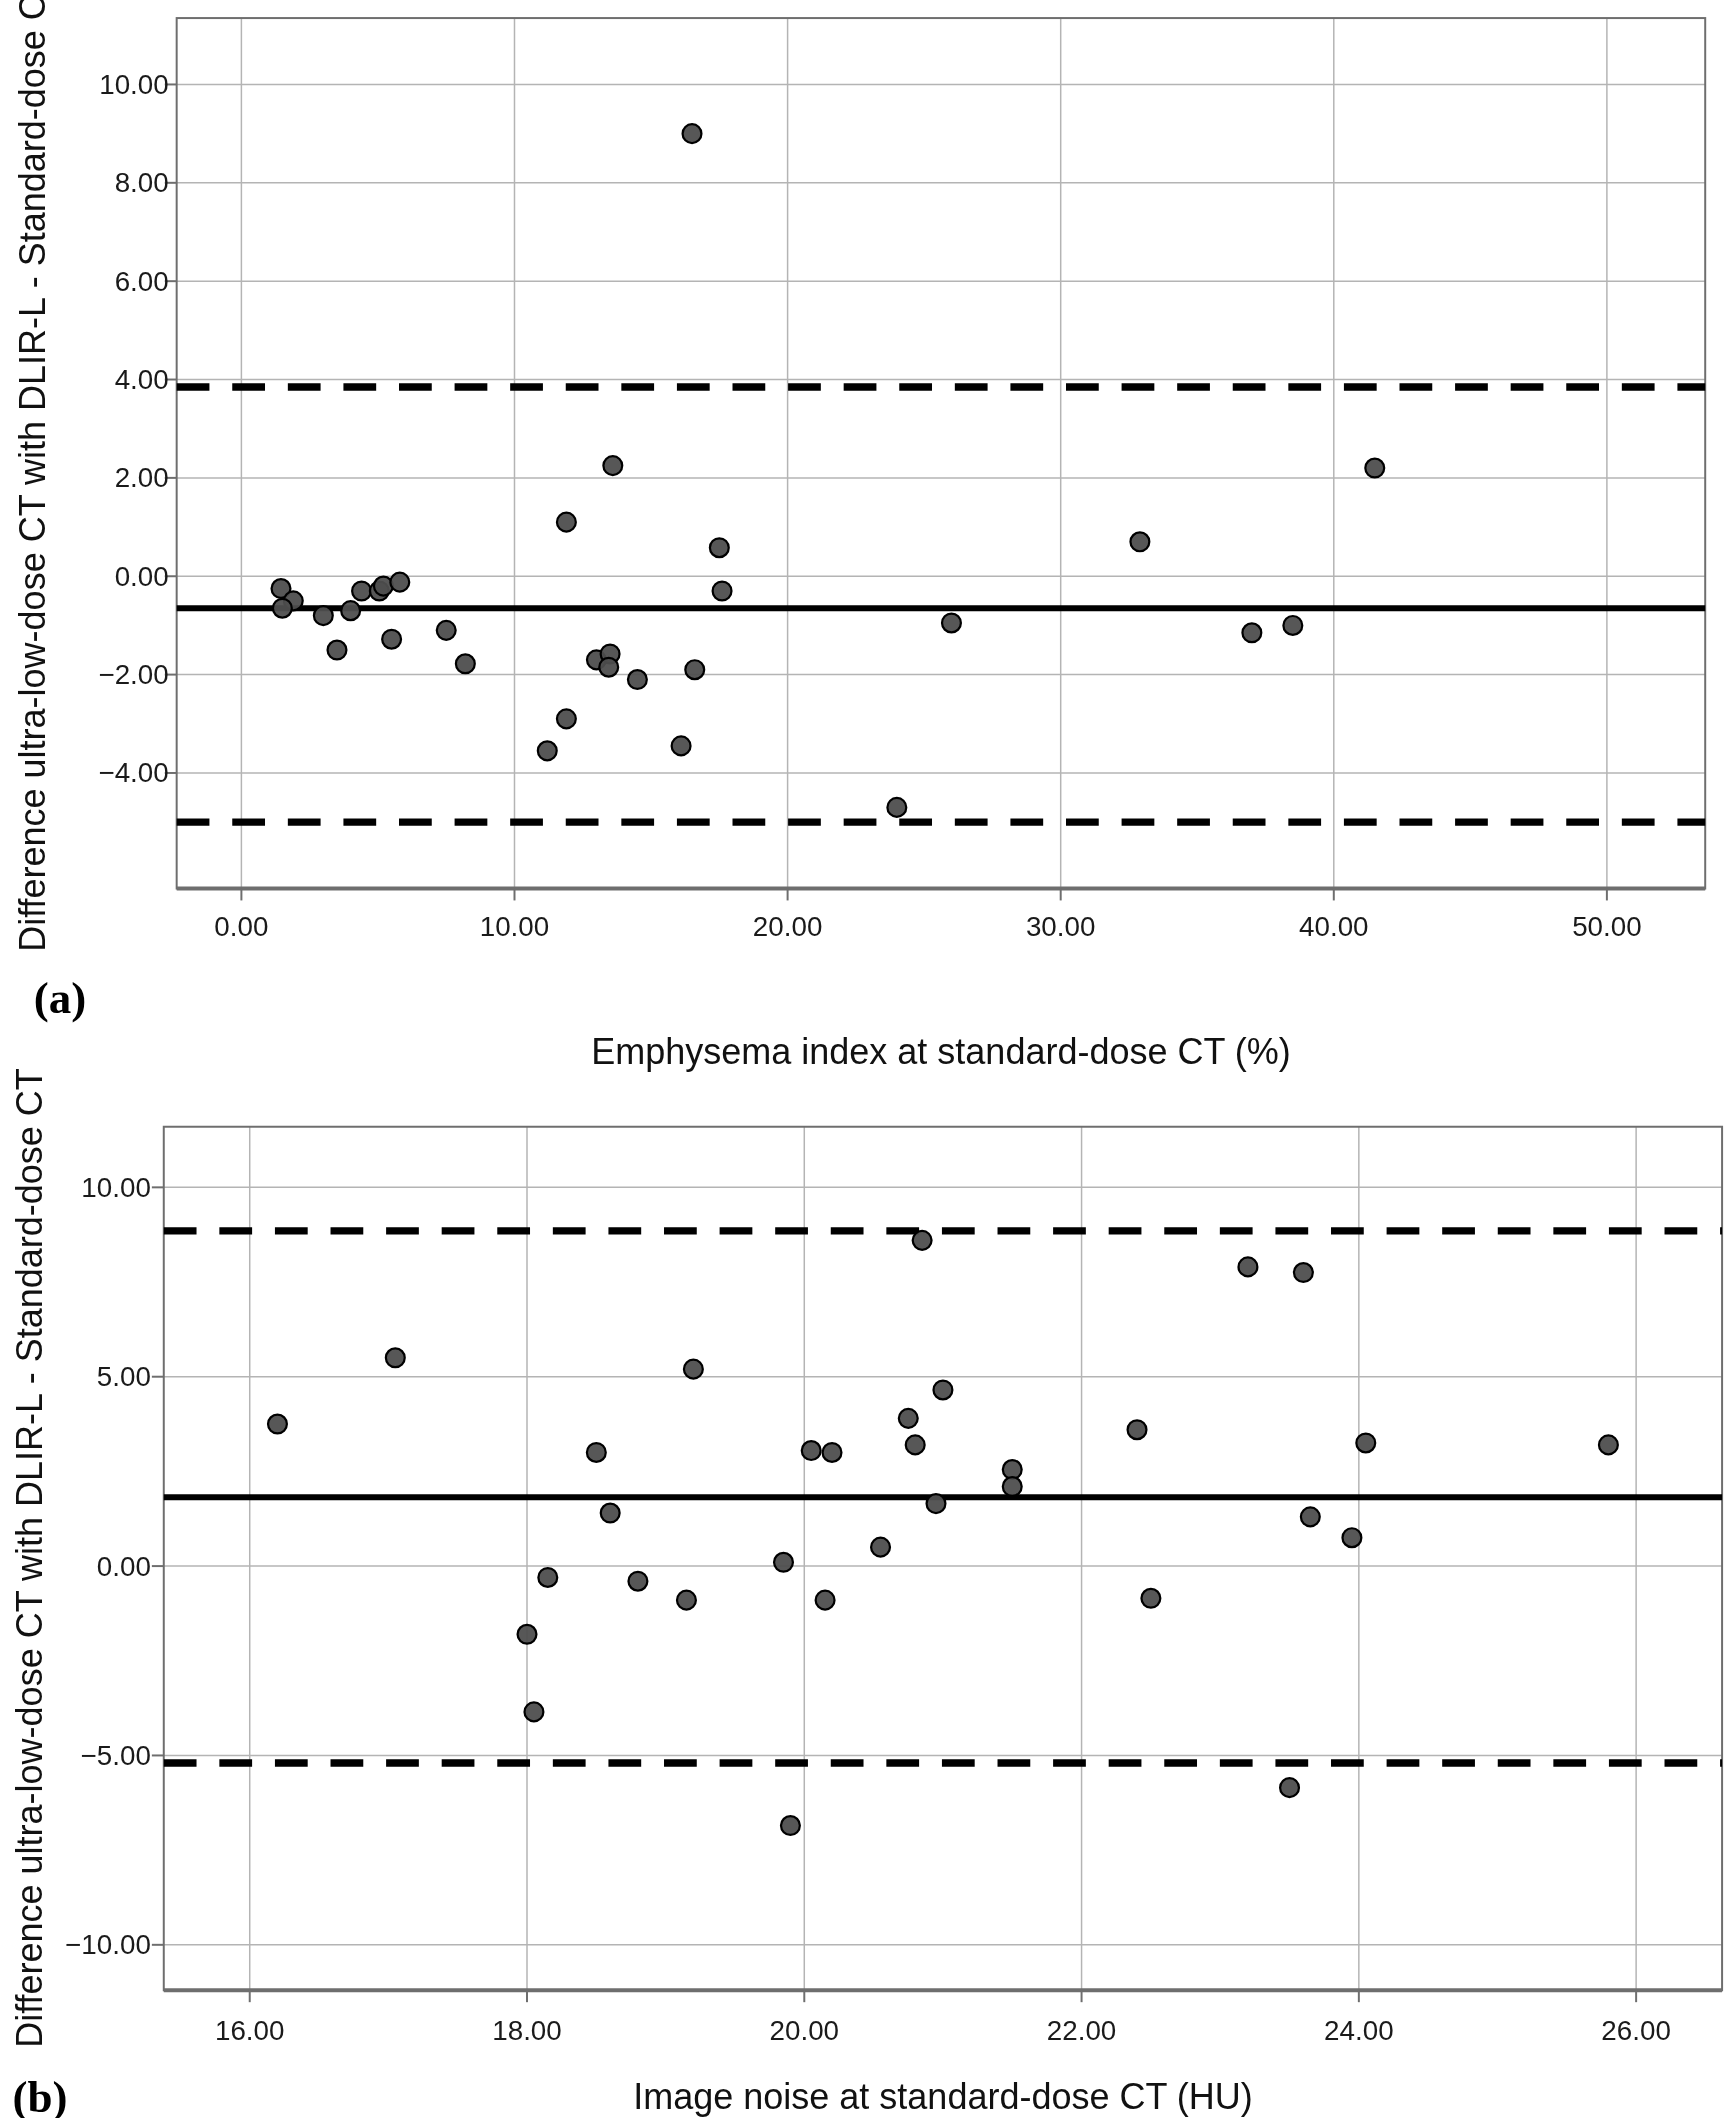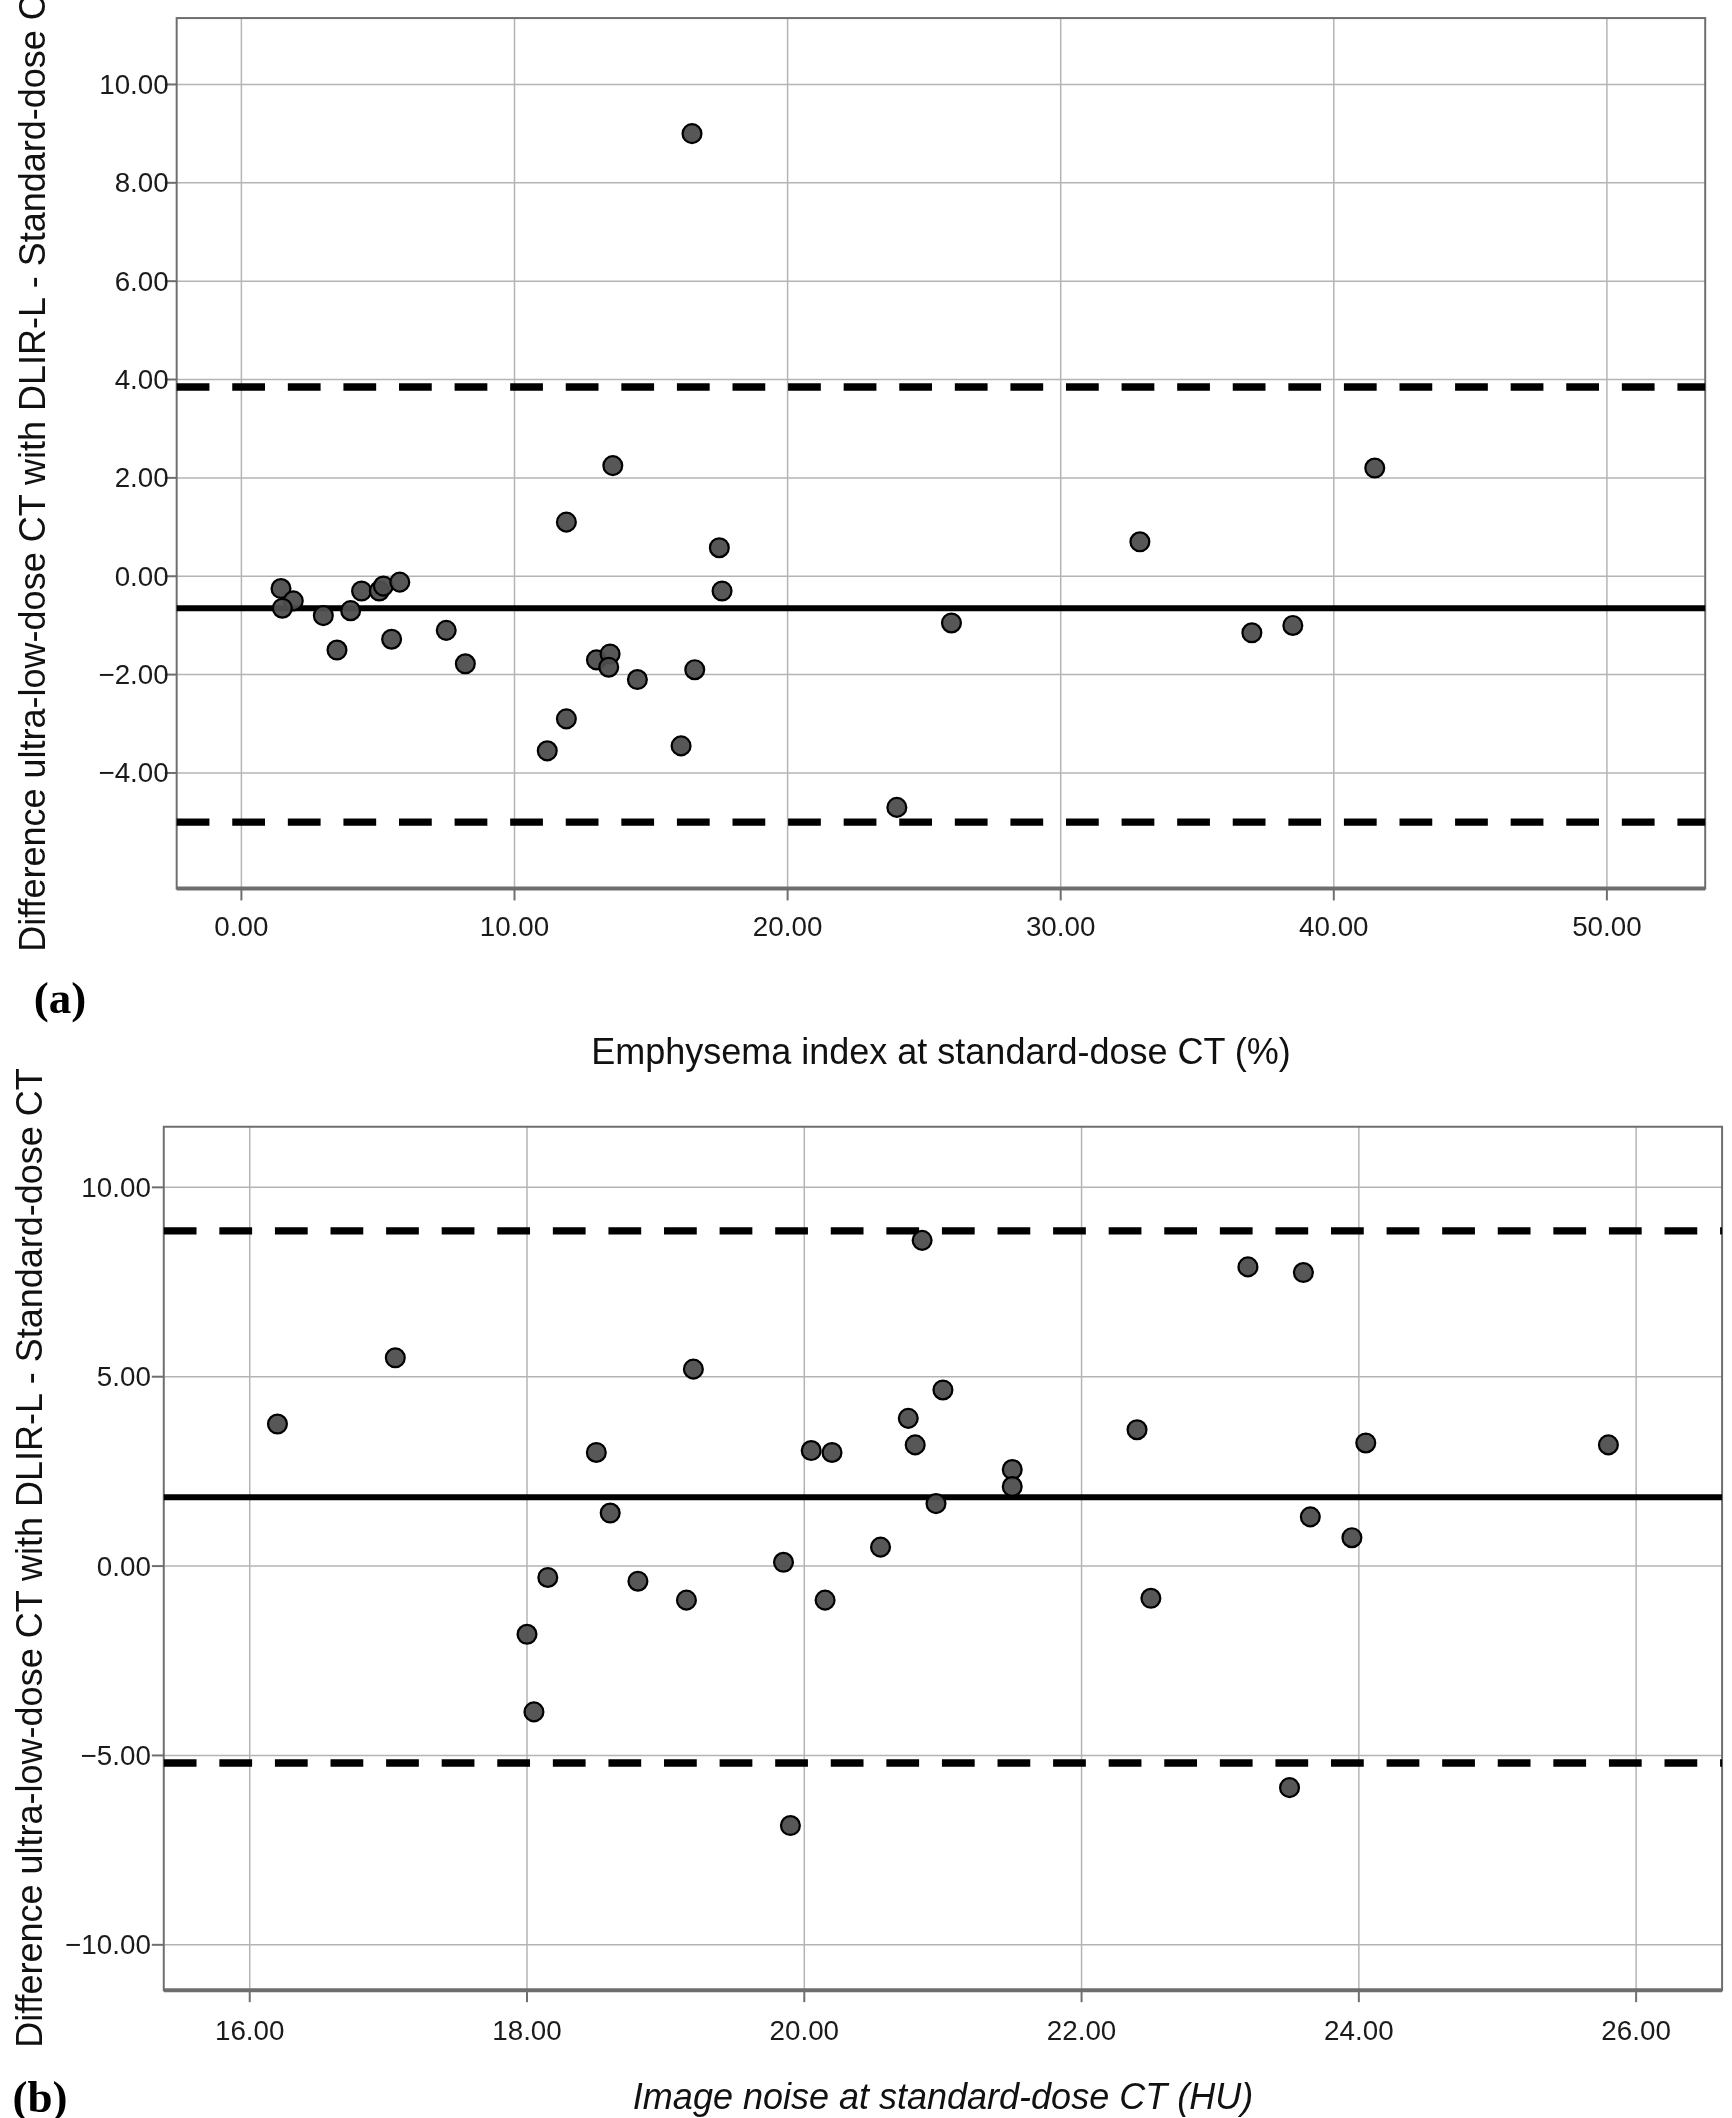--- a/index.html
+++ b/index.html
@@ -175,18 +175,18 @@
     </svg>
 
   <div class="axis-title rot" style="left:33px;top:462px;">Difference ultra-low-dose CT with DLIR-L - Standard-dose CT</div>
 
   <div class="axis-title" style="left:941px;top:1052px;">Emphysema index at standard-dose CT (%)</div>
 
   <div class="panel-letter" style="left:60px;top:998px;">(a)</div>
 
   <div class="axis-title rot" style="left:30px;top:1558px;">Difference ultra-low-dose CT with DLIR-L - Standard-dose CT</div>
 
-  <div class="axis-title" style="left:943px;top:2097px;font-style:italic;">Image noise at standard-dose CT (HU)</div>
+  <div class="axis-title" style="left:943px;top:2097px;">Image noise at standard-dose CT (HU)</div>
 
   <div class="panel-letter" style="left:40px;top:2097px;">(b)</div>
 
 </div>
 
 
 </body></html>

